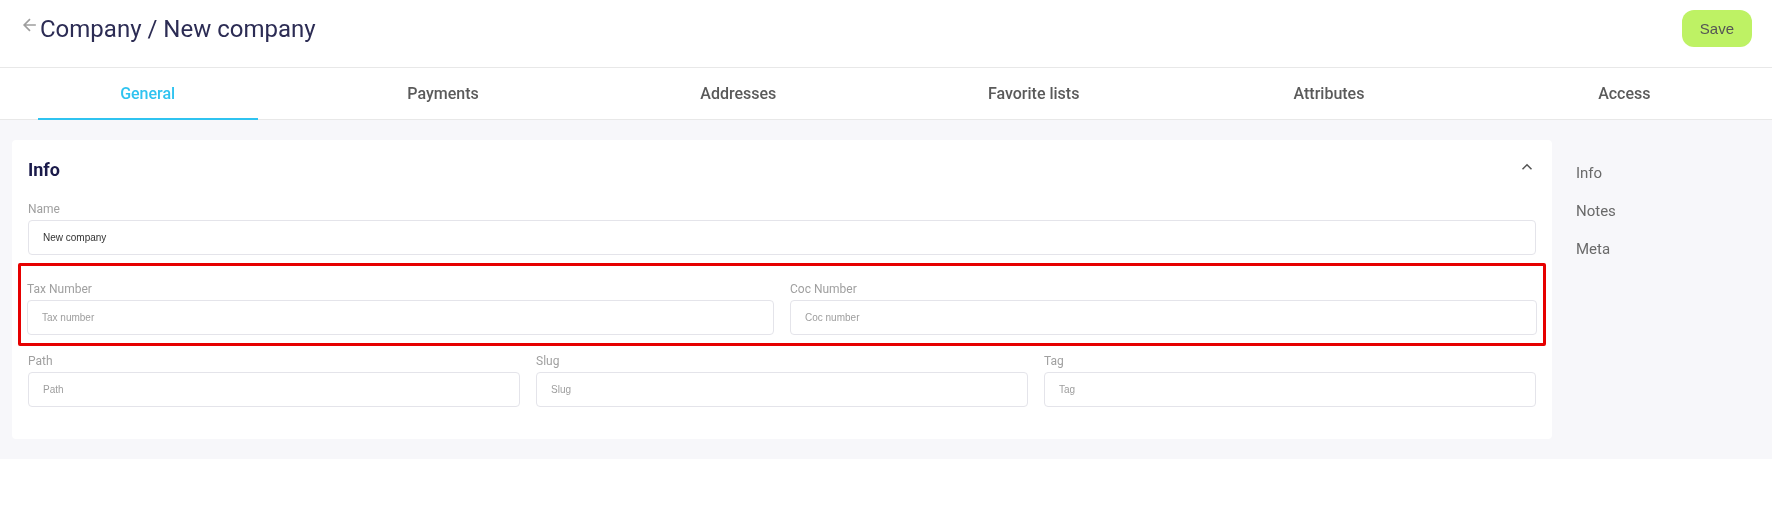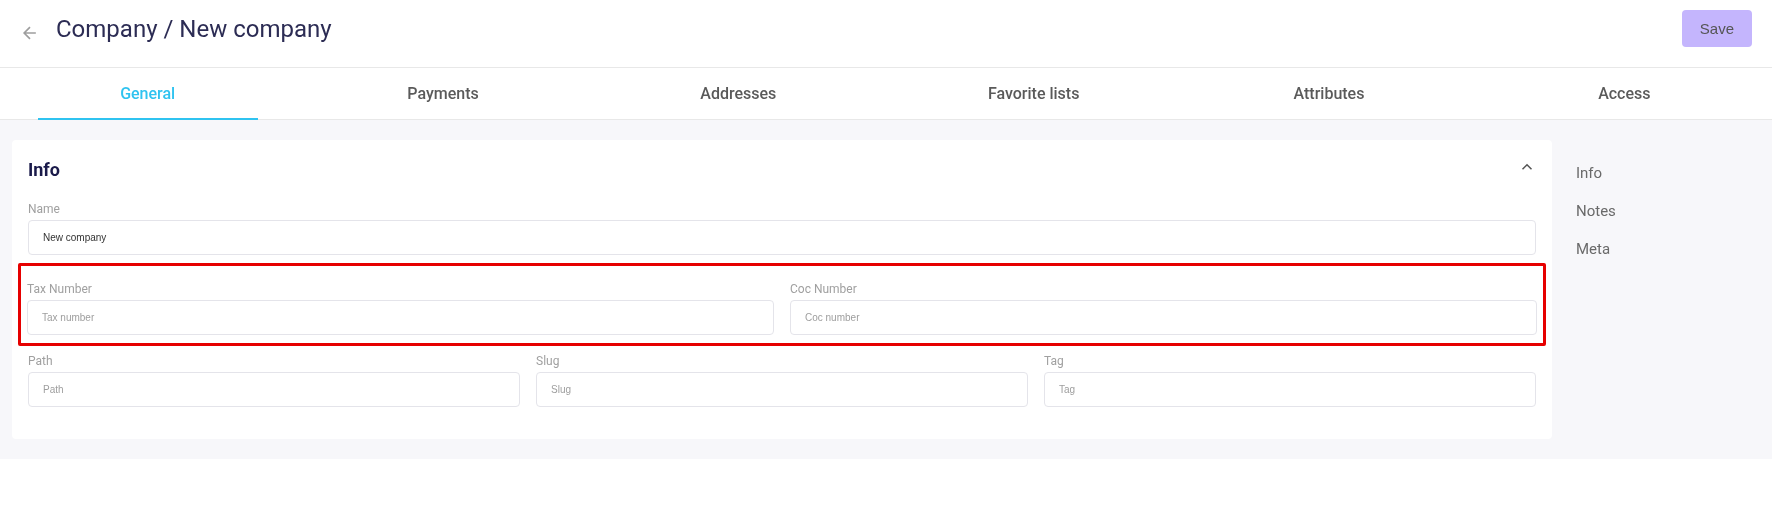--- a/index.html
+++ b/index.html
@@ -13,44 +13,43 @@
       color: #333;
     }
     .header {
       display: flex;
       align-items: center;
       justify-content: space-between;
       padding: 10px 20px 20px 20px;
     }
     .header-left {
       display: flex;
-      align-items: flex-end;
-      gap: 16px;
+      align-items: flex-start;
     }
     .back-arrow {
       color: #9e9e9e;
       cursor: pointer;
       display: flex;
       align-items: center;
     }
     .back-arrow svg {
       width: 20px;
       height: 20px;
     }
     .breadcrumb {
       font-size: 24px;
       color: #2c2c54;
       font-weight: 400;
     }
     .save-button {
-      background: #c4b5fd;
+      background: #bef264;
       color: #555;
       border: none;
       padding: 10px 18px;
-      border-radius: 4px;
+      border-radius: 12px;
       font-size: 15px;
       cursor: pointer;
     }
     .tabs-row {
       border-top: 1px solid #e8e8e8;
       border-bottom: 1px solid #e8e8e8;
       display: flex;
       background: #fff;
     }
     .tab {

